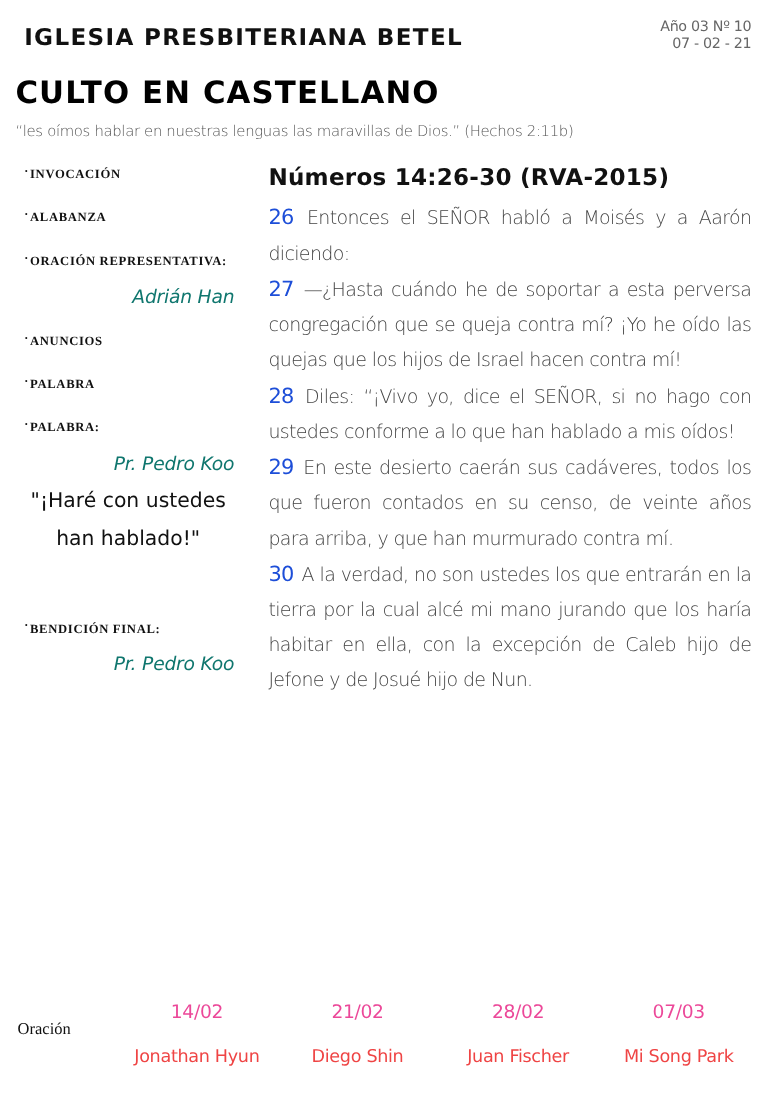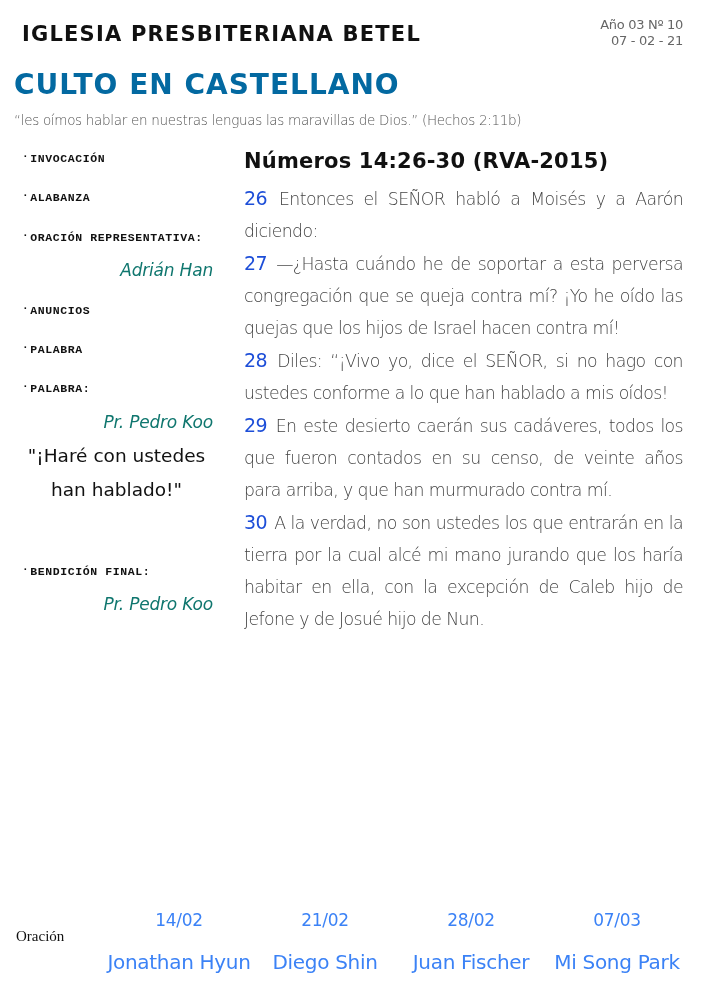--- a/index.html
+++ b/index.html
@@ -12,32 +12,32 @@
     font-size: 21px; letter-spacing: 1.2px; color: #111;
   }
   .issue {
     position: absolute; right: 26px; top: 17px; text-align: right;
     font-family: "DejaVu Sans", sans-serif; font-size: 13px; line-height: 16px;
     color: #666; letter-spacing: -0.3px;
   }
   .service-title {
     position: absolute; left: 14px; top: 68px;
     font-family: "DejaVu Sans", sans-serif; font-weight: bold;
-    font-size: 28px; letter-spacing: 1px; color: #0369a1;
+    font-size: 28px; letter-spacing: 1px; color: #000000;
   }
   .epigraph {
     position: absolute; left: 14px; top: 112px;
     font-family: "DejaVu Sans", sans-serif; font-size: 13.5px; color: #555;
     letter-spacing: -0.3px; font-weight: 300;
   }
 
   .order { position: absolute; left: 22px; top: 148px; width: 205px; }
   .order-item {
     position: absolute; left: 0;
-    font-family: Liberation Mono, monospace; font-weight: bold; font-size: 11.5px;
+    font-family: Liberation Serif, serif; font-weight: bold; font-size: 11.5px;
     letter-spacing: 0.6px; color: #111; white-space: nowrap;
   }
   .order-item .dot { font-size: 11px; vertical-align: 3px; margin-right: 1px; }
   .order-person {
     position: absolute; right: 14px; font-style: italic;
     font-family: "DejaVu Sans", sans-serif; font-size: 17px; color: #0f766e;
     font-weight: 300; letter-spacing: -0.2px; white-space: nowrap;
   }
   .sermon-title {
     position: absolute; left: 0; width: 205px; text-align: center;
@@ -57,26 +57,26 @@
   .verse { display: block; }
   .verse-num { color: #1d4ed8; font-weight: 500; font-size: 19px; margin-right: 2px; }
 
   .prayer-label {
     position: absolute; left: 16px; top: 928px;
     font-family: Liberation Serif, serif; font-size: 15px; color: #111;
   }
   .schedule { position: absolute; top: 910px; left: 0; width: 709px; }
   .sched-col { position: absolute; width: 150px; text-align: center; }
   .sched-date {
-    font-family: "DejaVu Sans", sans-serif; font-size: 17px; color: #3b82f6;
+    font-family: "DejaVu Sans", sans-serif; font-size: 17px; color: #ec4899;
     letter-spacing: -0.3px;
   }
   .sched-name {
     margin-top: 20px;
-    font-family: "DejaVu Sans", sans-serif; font-size: 20px; color: #3b82f6;
+    font-family: "DejaVu Sans", sans-serif; font-size: 16px; color: #ef4444;
     letter-spacing: -0.3px; white-space: nowrap;
   }
 </style>
 </head>
 <body>
 
 <div class="church-name">IGLESIA PRESBITERIANA BETEL</div>
 <div class="issue">
   <div>Año 03 Nº 10</div>
   <div>07 - 02 - 21</div>

